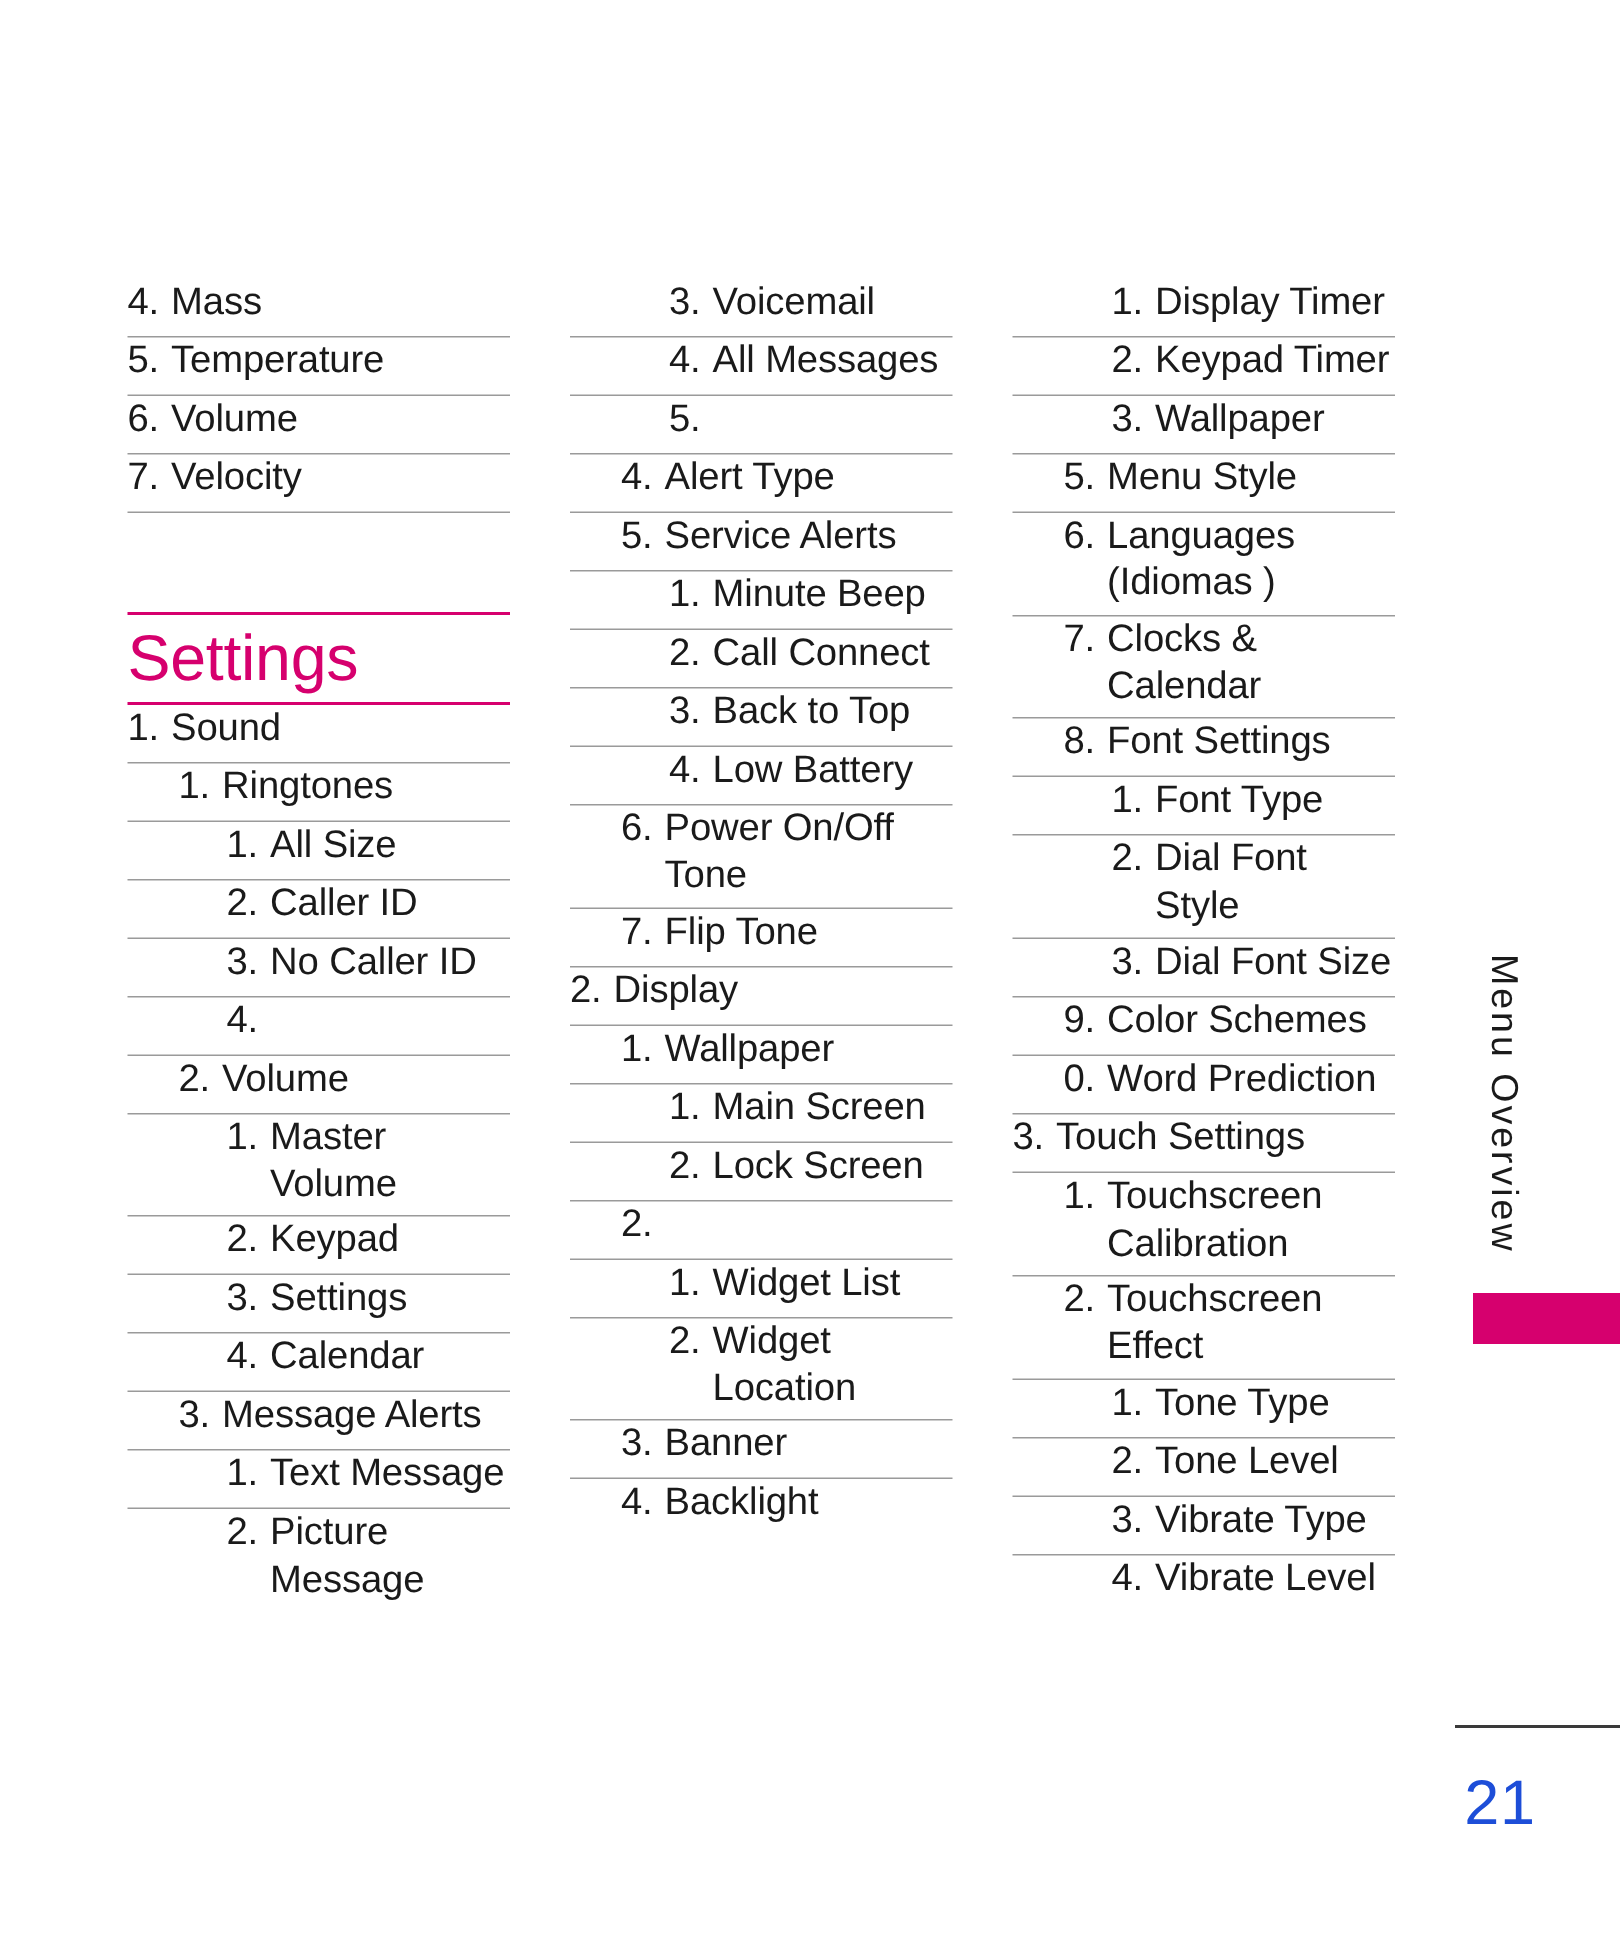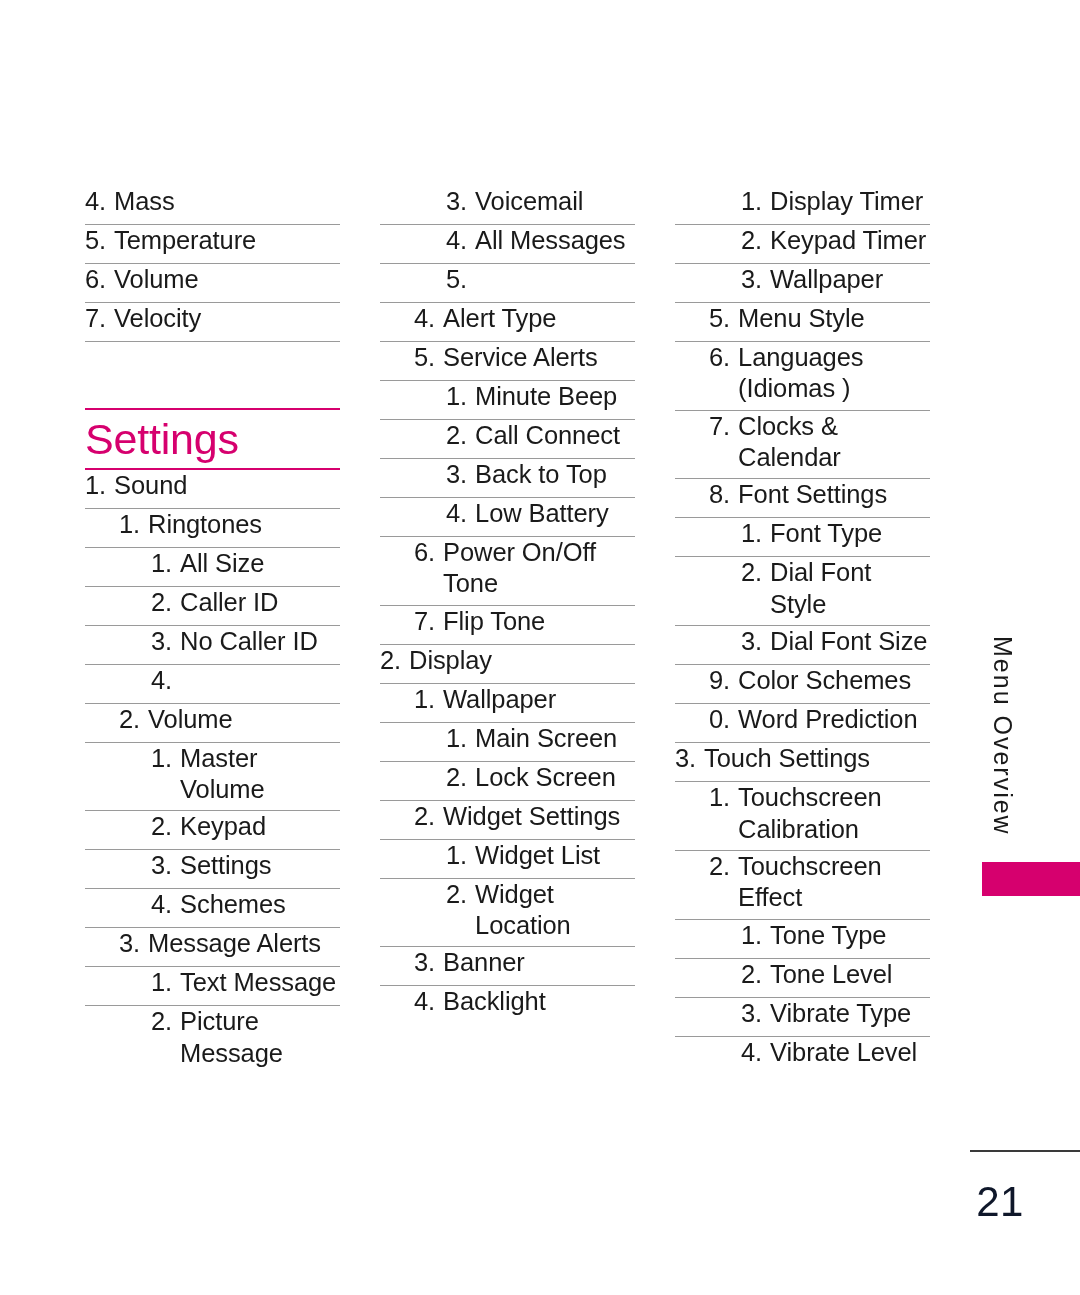--- a/index.html
+++ b/index.html
@@ -119,21 +119,21 @@
     height: 0;
     border-top: 2.4px solid #3a3a3a;
   }
   .page-number {
     position: absolute;
     left: 965px;
     top: 1178px;
     width: 70px;
     text-align: center;
     font-size: 42px;
-    color: #0f172a;
+    color: #1d4ed8;
     letter-spacing: 0.5px;
   }
 </style>
 </head>
 <body>
 
 <div id="page">
 
   <div class="columns">
     <div class="column">
@@ -220,21 +220,21 @@
         </div>
         <div class="row">
           <div class="entry lv3">
             <span class="num">3.</span>
             <span class="lbl">Settings</span>
           </div>
         </div>
         <div class="row">
           <div class="entry lv3">
             <span class="num">4.</span>
-            <span class="lbl">Schemes</span>
+            <span class="lbl">Calendar</span>
           </div>
         </div>
         <div class="row">
           <div class="entry lv2">
             <span class="num">3.</span>
             <span class="lbl">Message Alerts</span>
           </div>
         </div>
         <div class="row">
           <div class="entry lv3">
@@ -335,21 +335,20 @@
         </div>
         <div class="row">
           <div class="entry lv3">
             <span class="num">2.</span>
             <span class="lbl">Lock Screen</span>
           </div>
         </div>
         <div class="row">
           <div class="entry lv2">
             <span class="num">2.</span>
-            <span class="lbl">Widget Settings</span>
           </div>
         </div>
         <div class="row">
           <div class="entry lv3">
             <span class="num">1.</span>
             <span class="lbl">Widget List</span>
           </div>
         </div>
         <div class="row">
           <div class="entry lv3">

